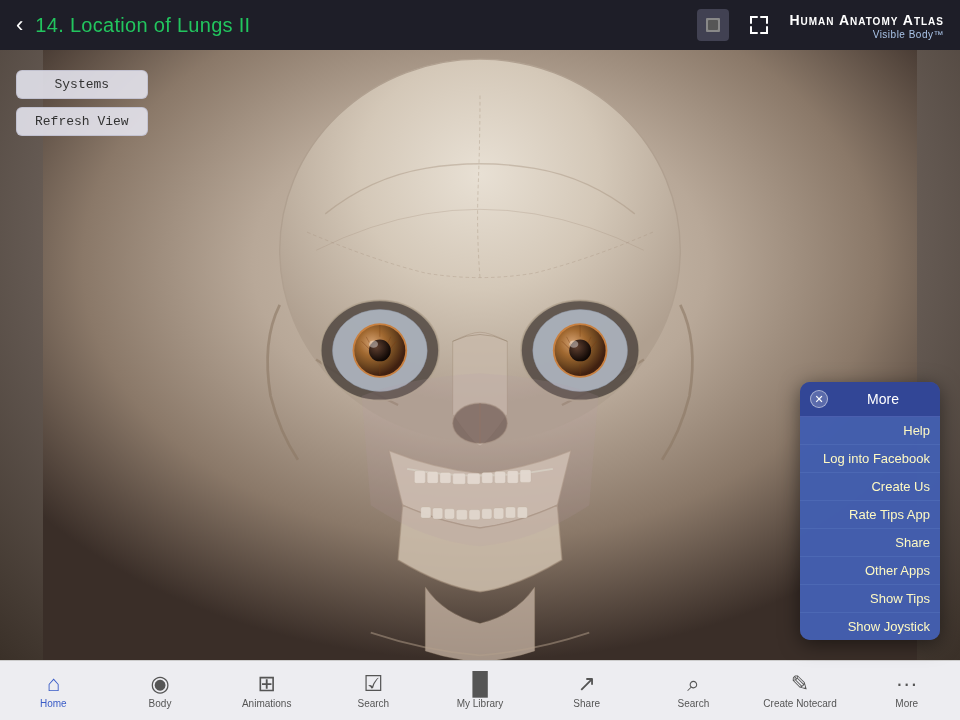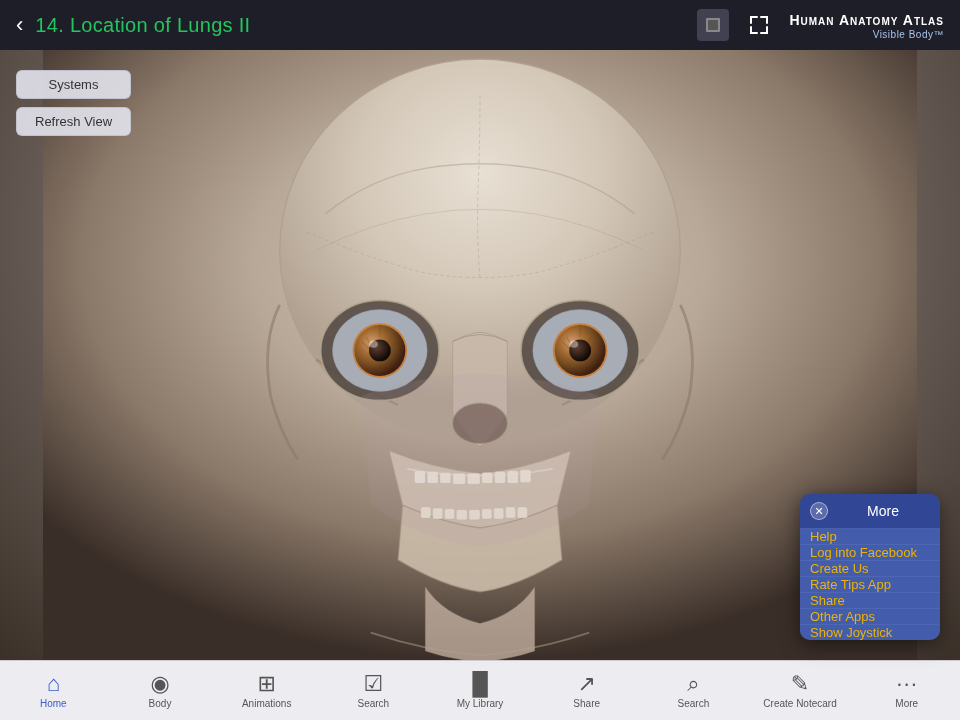--- a/index.html
+++ b/index.html
@@ -101,20 +101,21 @@
     .panel-btn {
       background: rgba(230,230,240,0.88);
       border: 1px solid rgba(180,180,200,0.6);
       border-radius: 6px;
       padding: 6px 18px;
       font-size: 13px;
       color: #333;
       cursor: pointer;
       text-align: center;
       min-width: 110px;
+      font-family: Liberation Mono, monospace;
     }
 
     
     #more-popup {
       position: absolute;
       right: 20px;
       bottom: 80px;
       width: 140px;
       background: rgba(60,80,160,0.95);
       border-radius: 10px;
@@ -144,23 +145,23 @@
     #more-popup-title {
       color: #fff;
       font-size: 14px;
       font-weight: 500;
       flex: 1;
       text-align: center;
     }
     .popup-menu-btn {
       display: block;
       width: 100%;
-      padding: 0 10px;
-      text-align: left;
-      color: #eab308;
+      padding: 6px 10px;
+      text-align: right;
+      color: #fef9c3;
       font-size: 13px;
       cursor: pointer;
       background: rgba(70,100,180,0.7);
       border: none;
       border-bottom: 1px solid rgba(100,130,200,0.3);
       transition: background 0.15s;
     }
     .popup-menu-btn:last-child {
       border-bottom: none;
     }
@@ -377,20 +378,21 @@
     <div class="close-circle">✕</div>
     <span id="more-popup-title">More</span>
   </div>
   <div id="more-popup-menu">
   <button class="popup-menu-btn">Help</button>
       <button class="popup-menu-btn">Log into Facebook</button>
       <button class="popup-menu-btn">Create Us</button>
       <button class="popup-menu-btn">Rate Tips App</button>
       <button class="popup-menu-btn">Share</button>
       <button class="popup-menu-btn">Other Apps</button>
+      <button class="popup-menu-btn">Show Tips</button>
       <button class="popup-menu-btn">Show Joystick</button>
     </div>
 </div>
 
 <nav id="bottom-nav">
 <div class="nav-item active">
       <span class="nav-icon">⌂</span>
       <span class="nav-label">Home</span>
     </div>
     <div class="nav-item">

